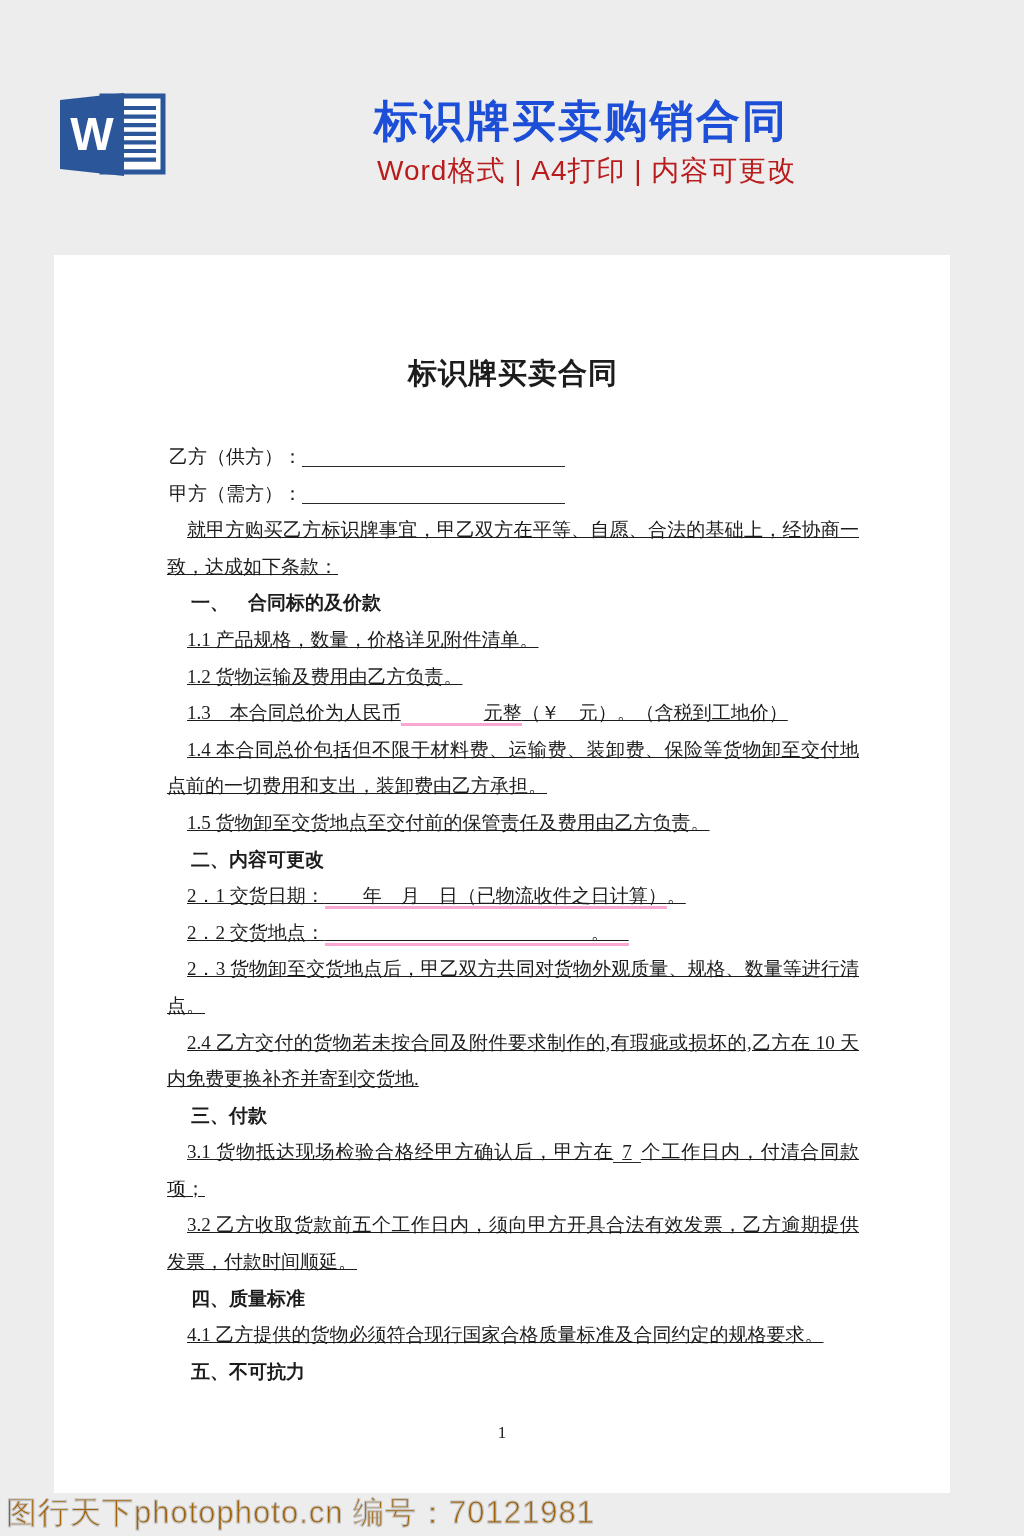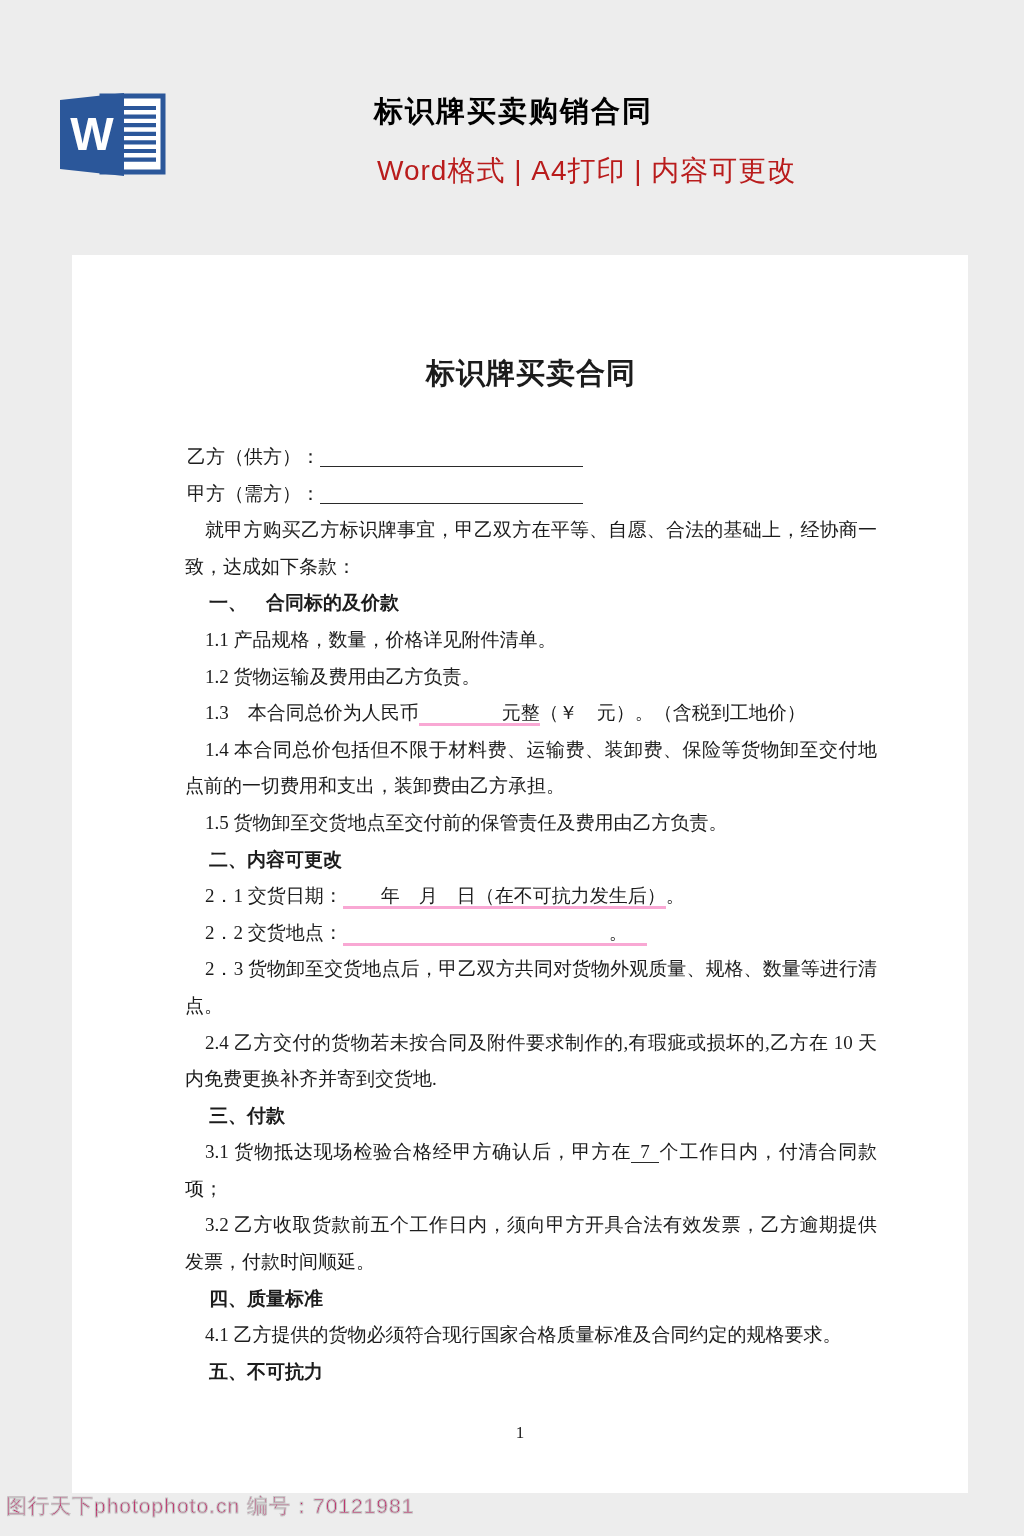--- a/index.html
+++ b/index.html
@@ -7,62 +7,62 @@
     width:1024px;height:1536px;position:relative;
     background:#ededed;overflow:hidden;
     font-family:"Liberation Serif","DejaVu Serif",serif;
     color:#1c1c1c;
   }
   
   .hdr-icon{position:absolute;left:60px;top:88px;width:110px;height:92px;}
   .hdr-title{
     position:absolute;left:374px;top:92px;
     font-family:"Liberation Sans","DejaVu Sans",sans-serif;
-    font-weight:bold;font-size:29px;letter-spacing:2px;color:#000000;
+    font-weight:bold;font-size:44px;letter-spacing:2px;color:#1d4ed8;
   }
   .hdr-sub{
     position:absolute;left:377px;top:152px;
     font-family:"Liberation Sans","DejaVu Sans",sans-serif;
     font-size:28px;color:#b91c1c;letter-spacing:1px;
   }
   
   .page{
-    position:absolute;left:72px;top:255px;width:896px;height:1238px;
+    position:absolute;left:54px;top:255px;width:896px;height:1238px;
     background:#ffffff;box-sizing:border-box;
     padding:98px 91px 0 113px;
   }
   .doc-title{
     margin:0 0 46px 0;font-size:29px;font-weight:bold;
     text-align:center;letter-spacing:1px;line-height:40px;
   }
   .flow p{
     margin:0;font-size:19px;line-height:36.6px;
     text-align:justify;
   }
   p.party{text-indent:2px;}
-  p.clause{text-indent:20px;}
+  p.clause{text-indent:20px;text-decoration:underline;}
   p.head{text-indent:24px;font-weight:bold;}
   .blank-line{
     display:inline-block;border-bottom:1px solid #2a2a2a;
     height:20px;vertical-align:-4px;
   }
   .w265{width:263px;}
   .w83{width:83px;}
   .ul{border-bottom:3px solid #f9a8d4;}
   .ul-num{border-bottom:1px solid #2a2a2a;padding:0 9px;}
   .page-num{
     position:absolute;top:1168px;left:0;width:100%;
     text-align:center;font-size:17px;color:#222;
   }
   
   .watermark{
     position:absolute;left:6px;top:1492px;
     font-family:"Liberation Sans","DejaVu Sans",sans-serif;
-    font-size:21px;letter-spacing:1px;
-    color:#be185d;
+    font-size:31px;letter-spacing:1px;
+    color:#a16207;
     -webkit-text-stroke:1px #c5c5c5;
     text-shadow:0 1px 1px #dcdcdc;
   }
 </style>
 </head>
 <body>
 
 <div class="hdr-icon">
   <svg width="110" height="92" viewBox="0 0 110 92">
     <rect x="42" y="8" width="61" height="76" fill="#ffffff" stroke="#2B579A" stroke-width="5"></rect>
@@ -92,21 +92,21 @@
     <p class="clause">就甲方购买乙方标识牌事宜，甲乙双方在平等、自愿、合法的基础上，经协商一致，达成如下条款：</p>
 
     <p class="head">一、　合同标的及价款</p>
     <p class="clause">1.1 产品规格，数量，价格详见附件清单。</p>
     <p class="clause">1.2 货物运输及费用由乙方负责。</p>
     <p class="clause"><span>1.3　本合同总价为人民币</span><span class="ul"><span class="blank-line w83" style="border-bottom:none;"></span><span>元整</span></span><span>（￥　元）。（含税到工地价）</span></p>
     <p class="clause">1.4 本合同总价包括但不限于材料费、运输费、装卸费、保险等货物卸至交付地点前的一切费用和支出，装卸费由乙方承担。</p>
     <p class="clause">1.5 货物卸至交货地点至交付前的保管责任及费用由乙方负责。</p>
 
     <p class="head">二、内容可更改</p>
-    <p class="clause"><span>2．1 交货日期：</span><span class="ul">　　年　月　日（在不可抗力发生后）</span><span>。</span></p>
+    <p class="clause"><span>2．1 交货日期：</span><span class="ul">　　年　月　日（已物流收件之日计算）</span><span>。</span></p>
     <p class="clause"><span>2．2 交货地点：</span><span class="ul">　　　　　　　　　　　　　　。　</span></p>
     <p class="clause">2．3 货物卸至交货地点后，甲乙双方共同对货物外观质量、规格、数量等进行清点。</p>
     <p class="clause">2.4 乙方交付的货物若未按合同及附件要求制作的,有瑕疵或损坏的,乙方在 10 天内免费更换补齐并寄到交货地.</p>
 
     <p class="head">三、付款</p>
     <p class="clause"><span>3.1 货物抵达现场检验合格经甲方确认后，甲方在</span><span class="ul-num">7</span><span>个工作日内，付清合同款项；</span></p>
     <p class="clause">3.2 乙方收取货款前五个工作日内，须向甲方开具合法有效发票，乙方逾期提供发票，付款时间顺延。</p>
 
     <p class="head">四、质量标准</p>
     <p class="clause">4.1 乙方提供的货物必须符合现行国家合格质量标准及合同约定的规格要求。</p>

